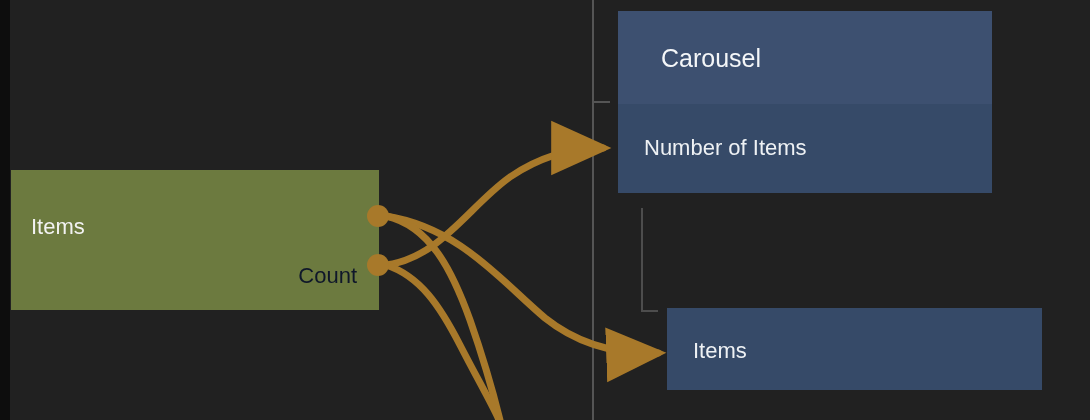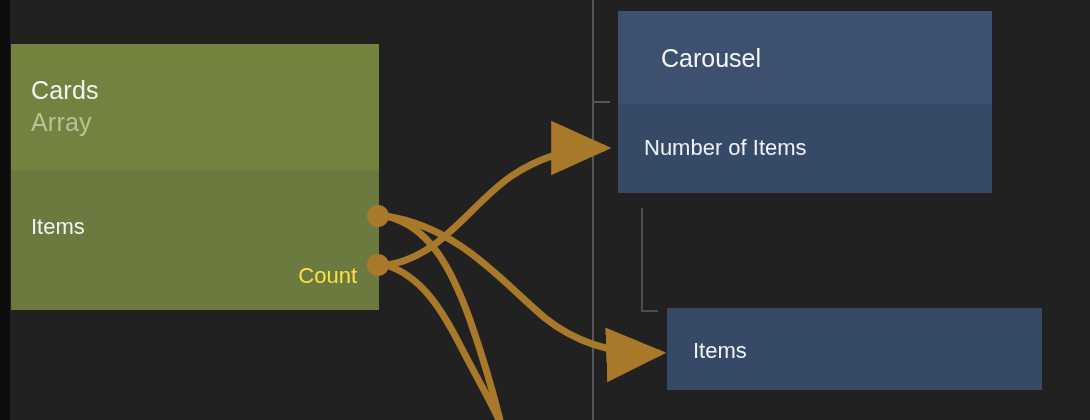--- a/index.html
+++ b/index.html
@@ -28,21 +28,21 @@
   .node .hdr{position:absolute;left:0;top:0;width:100%;}
   .node .body{position:absolute;left:0;width:100%;}
 
   
   #node-cards{left:11px;top:44px;width:368px;height:266px;}
   #node-cards .hdr{height:126px;background:#74823f;}
   #node-cards .body{top:126px;height:140px;background:#6c7a3f;}
   #node-cards .title{position:absolute;left:20px;top:32px;font-size:25px;color:#f2f2f2;letter-spacing:.2px;}
   #node-cards .subtitle{position:absolute;left:20px;top:64px;font-size:25px;color:#b9c196;letter-spacing:.2px;}
   #node-cards .port-row-in{position:absolute;left:20px;top:44px;font-size:22px;color:#f2f2f2;}
-  #node-cards .port-row-out{position:absolute;right:22px;top:93px;font-size:22px;color:#fde047;}
+  #node-cards .port-row-out{position:absolute;right:22px;top:93px;font-size:22px;color:#0f172a;}
 
   
   #node-carousel{left:618px;top:11px;width:374px;height:182px;}
   #node-carousel .hdr{height:93px;background:#3d5070;}
   #node-carousel .body{top:93px;height:89px;background:#364a68;padding-left:12px;}
   #node-carousel .title{position:absolute;left:26px;top:33px;font-size:25px;color:#f4f6f8;margin-left:17px;}
   #node-carousel .field{position:absolute;left:26px;top:31px;font-size:22px;color:#eef1f4;}
 
   #node-repeater{left:667px;top:222px;width:375px;height:168px;}
   #node-repeater .hdr{height:86px;background:#3d5070;}
@@ -60,24 +60,20 @@
 
   <div class="gutter"></div>
 
   <div class="guide-v"></div>
   <div class="guide-tick"></div>
 
   <div class="bracket"></div>
   <div class="bracket-foot"></div>
 
   <div class="node" id="node-cards">
-    <div class="hdr">
-      <div class="title">Cards</div>
-      <div class="subtitle">Array</div>
-    </div>
     <div class="body">
       <div class="port-row-in">Items</div>
       <div class="port-row-out">Count</div>
     </div>
   </div>
 
   <div class="node" id="node-carousel">
     <div class="hdr">
       <div class="title">Carousel</div>
     </div>

